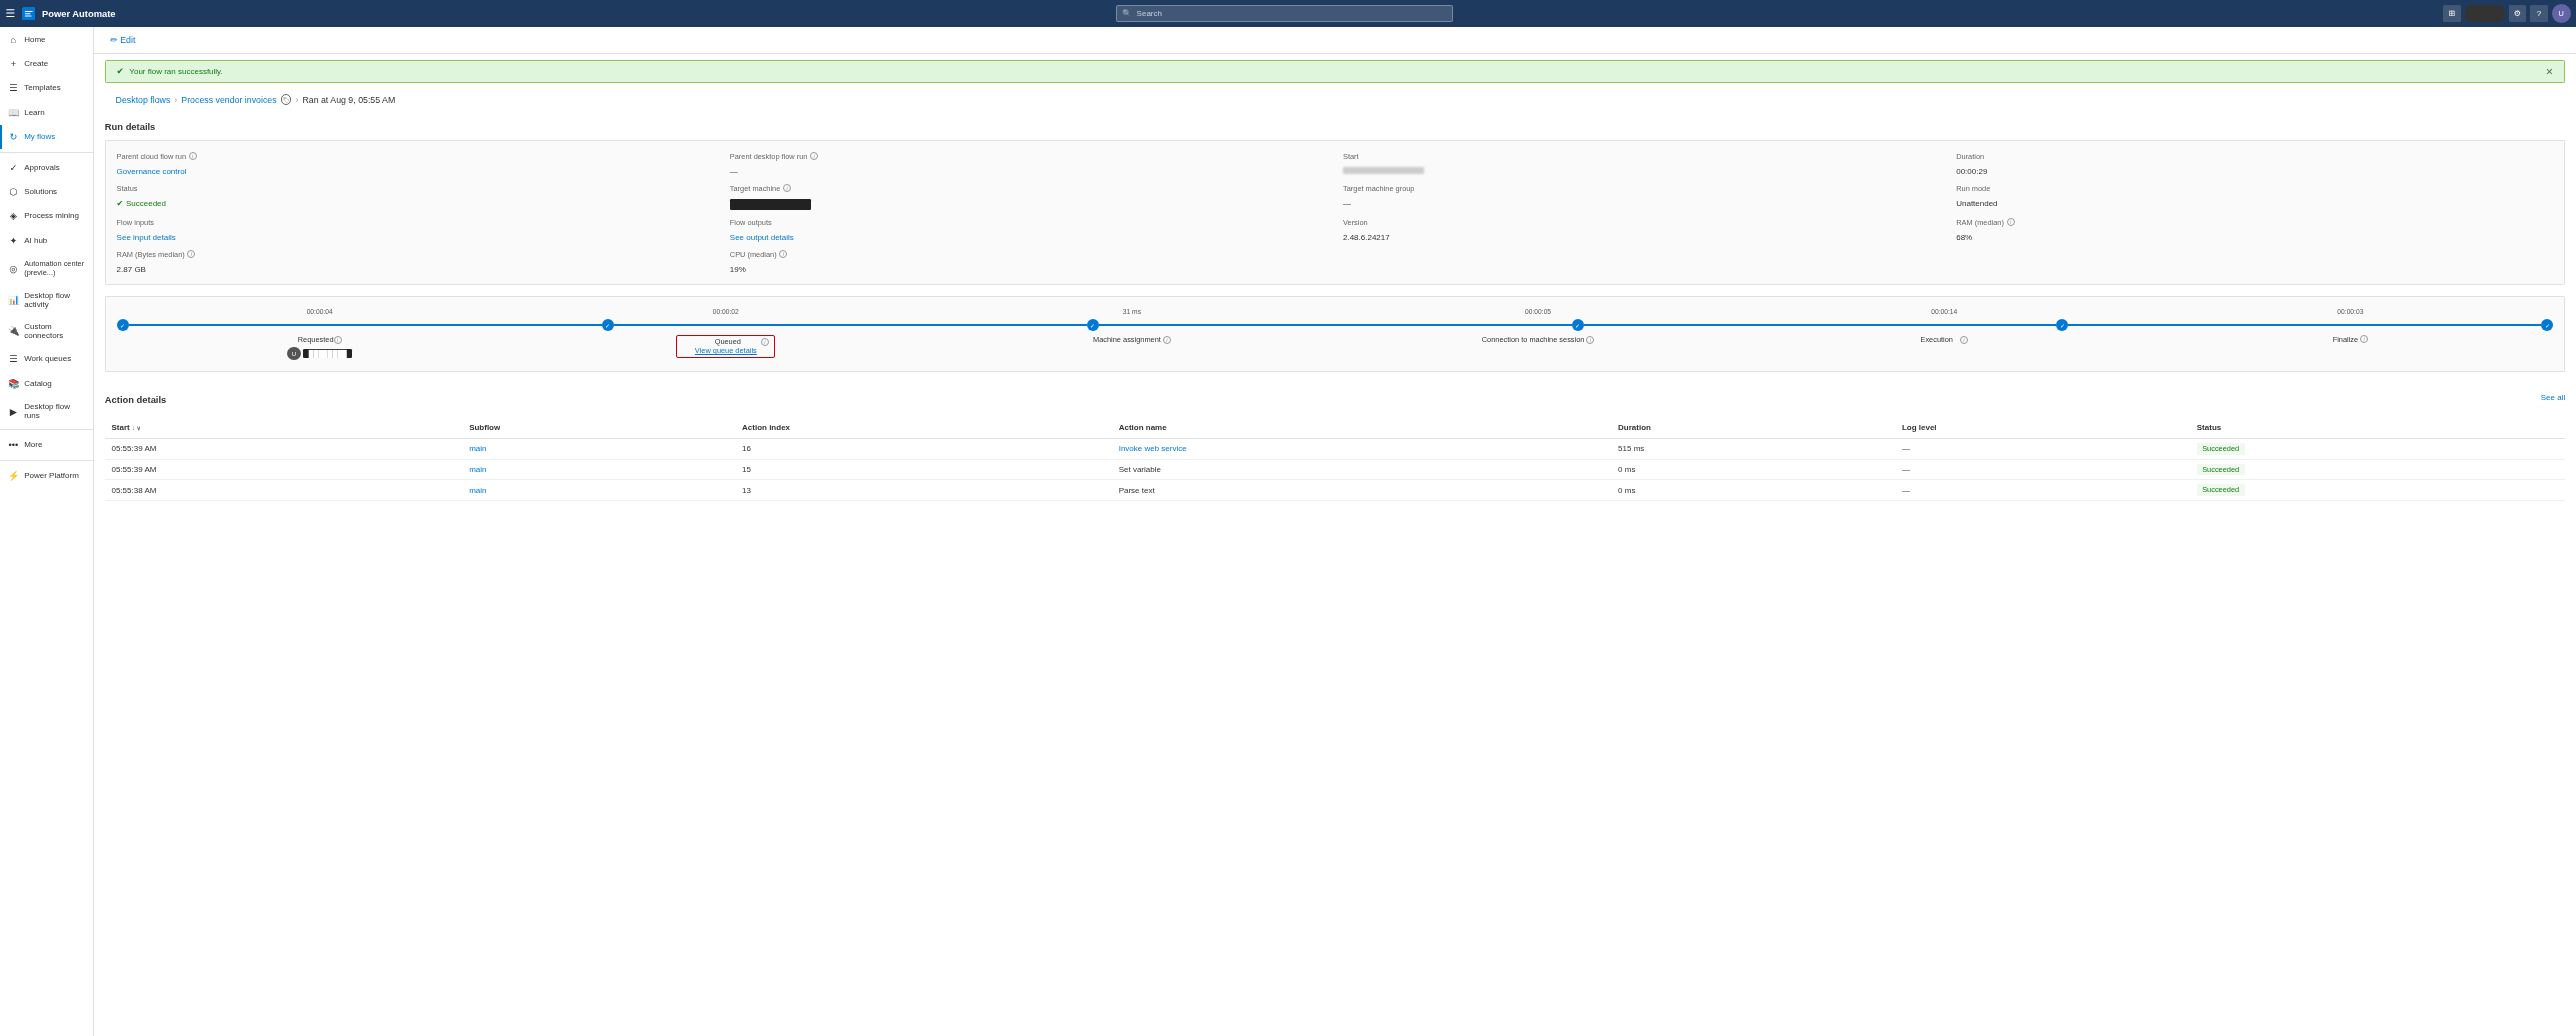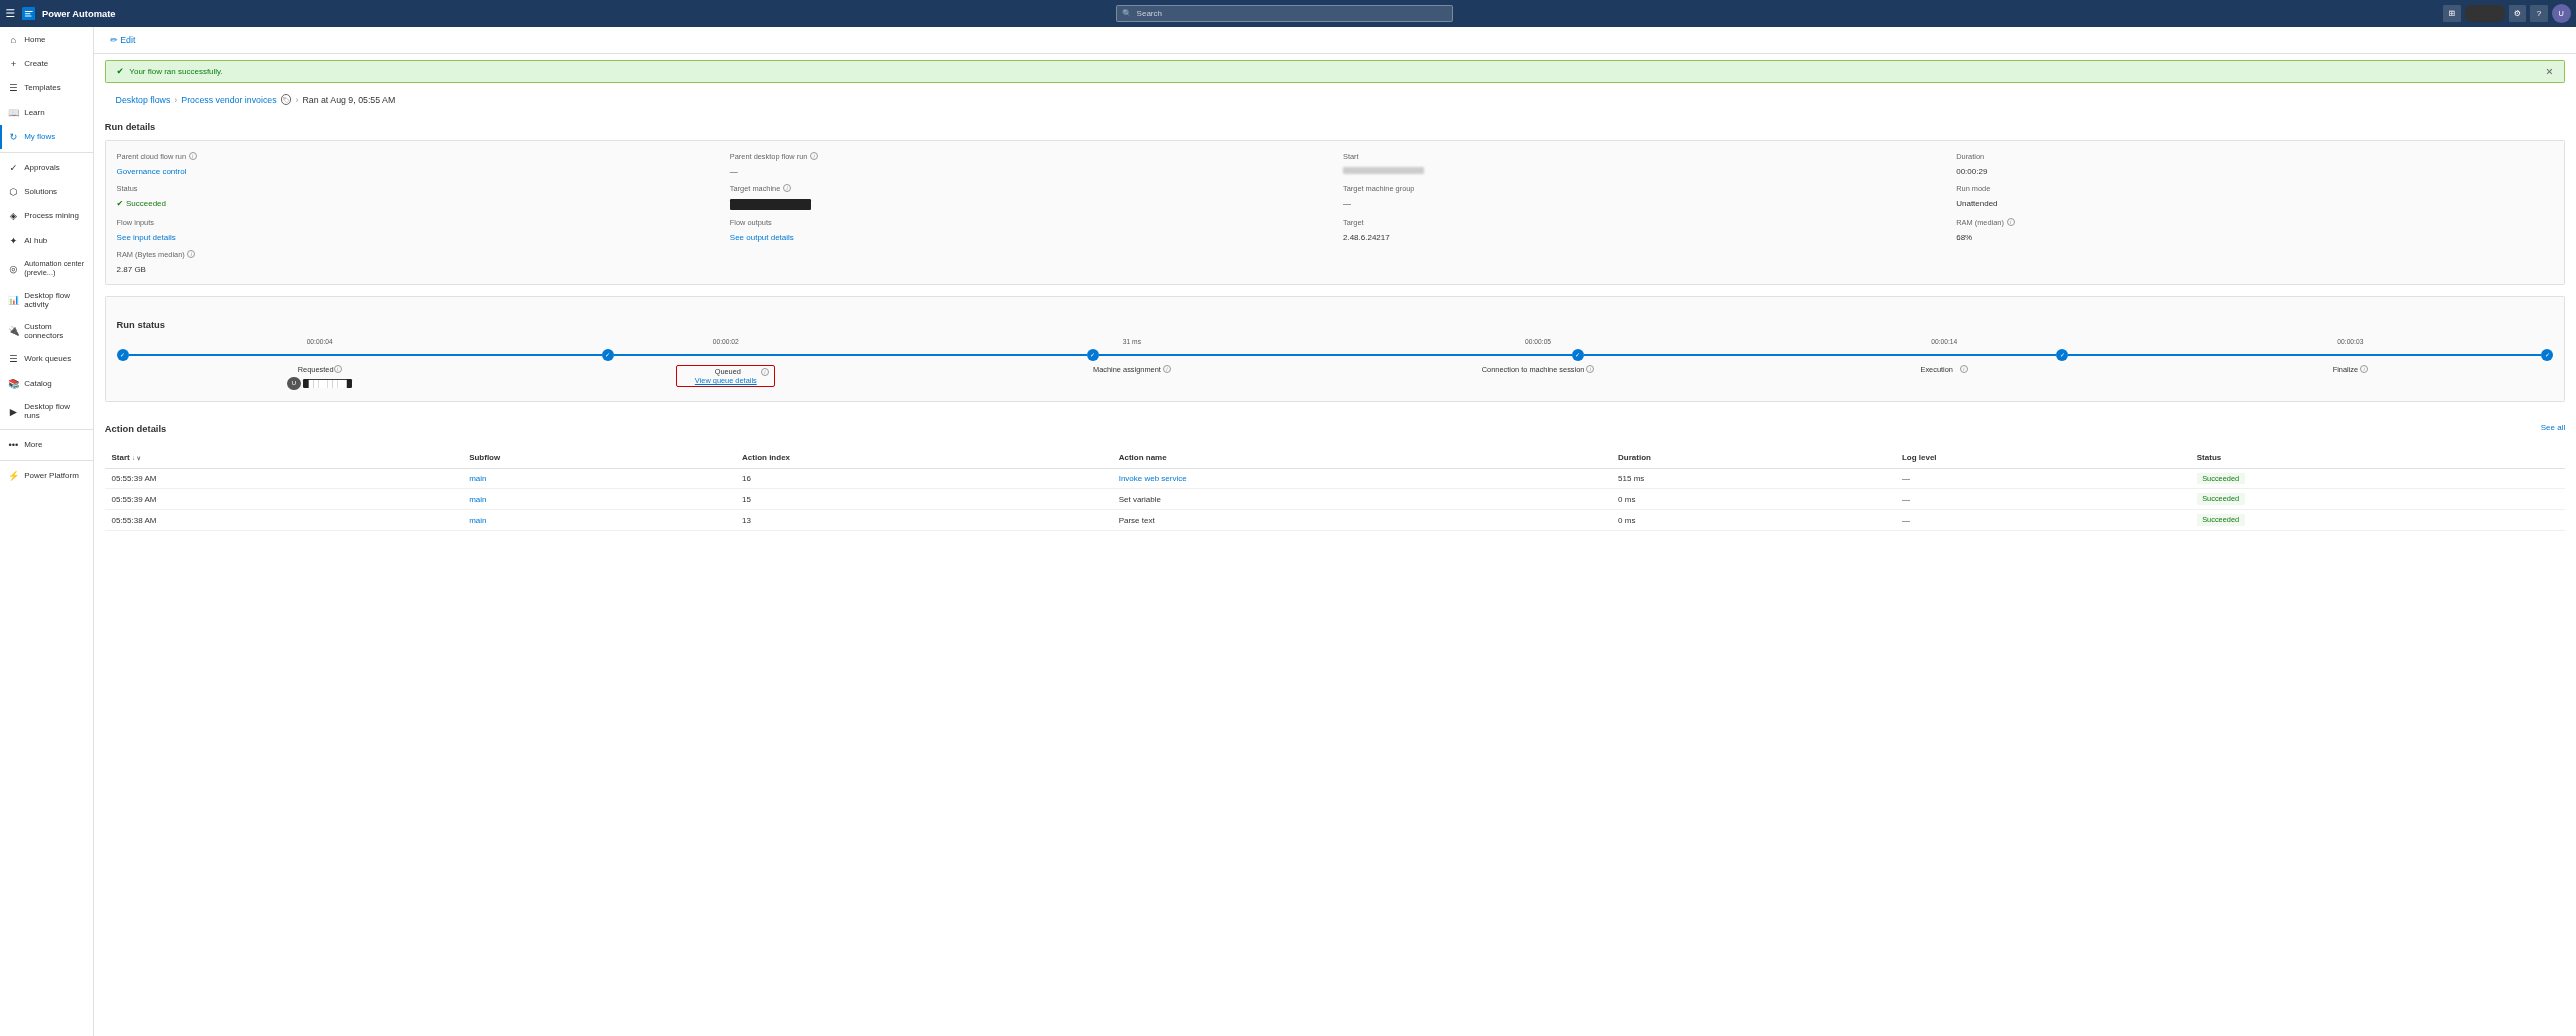--- a/index.html
+++ b/index.html
@@ -503,45 +503,51 @@
 
         <div class="detail-item">
           <div class="detail-label">
             <span>Flow outputs</span>
           </div>
           <span class="detail-value link">See output details</span>
         </div>
 
         <div class="detail-item">
           <div class="detail-label">
-            <span>Target</span>
+            <span>Version</span>
           </div>
           <span class="detail-value">2.48.6.24217</span>
         </div>
 
         <div class="detail-item">
           <div class="detail-label">
             <span>RAM (median)</span>
             <span class="info-icon">i</span>
           </div>
           <span class="detail-value">68%</span>
         </div>
 
         <div class="detail-item">
           <div class="detail-label">
             <span>RAM (Bytes median)</span>
             <span class="info-icon">i</span>
           </div>
           <span class="detail-value">2.87 GB</span>
         </div>
 
+        <div class="detail-item">
+          <div class="detail-label">
+            <span>CPU (median)</span>
+            <span class="info-icon">i</span>
+          </div>
+          <span class="detail-value">19%</span>
+        </div>
       </div>
 
       <div class="run-status-section">
-        <div class="section-title">Run status</div>
 
         <div style="display:flex; justify-content:space-around; margin-bottom:1.3px;">
           <div class="stage-duration" style="flex:1;text-align:center; font-size:6.7px; color:#555;">00:00:04</div>
           <div class="stage-duration" style="flex:1;text-align:center; font-size:6.7px; color:#555;">00:00:02</div>
           <div class="stage-duration" style="flex:1;text-align:center; font-size:6.7px; color:#555;">31 ms</div>
           <div class="stage-duration" style="flex:1;text-align:center; font-size:6.7px; color:#555;">00:00:05</div>
           <div class="stage-duration" style="flex:1;text-align:center; font-size:6.7px; color:#555;">00:00:14</div>
           <div class="stage-duration" style="flex:1;text-align:center; font-size:6.7px; color:#555;">00:00:03</div>
         </div>
 

